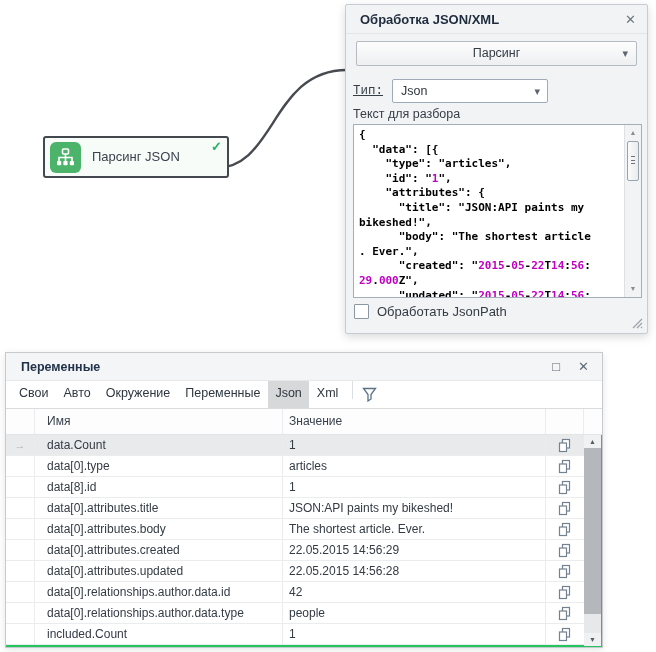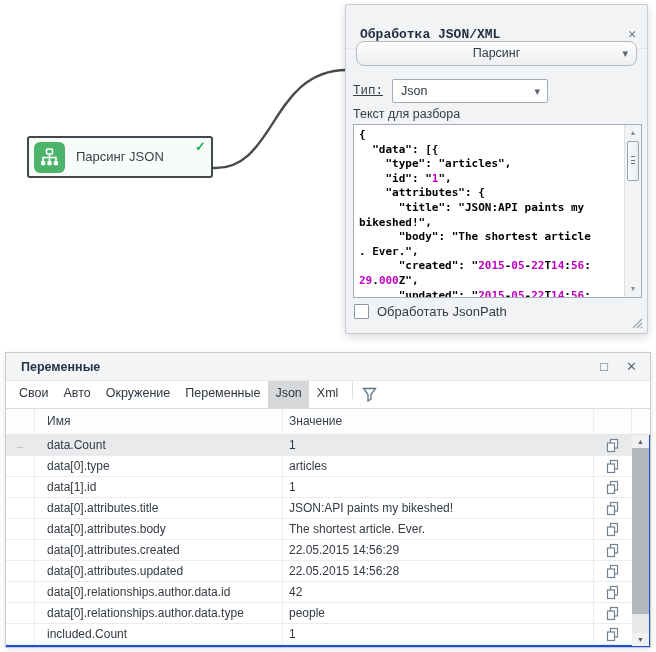--- a/index.html
+++ b/index.html
@@ -3,38 +3,38 @@
 <meta charset="utf-8">
 <style>
   * { margin:0; padding:0; box-sizing:border-box; }
   html,body { width:656px; height:652px; background:#fff; font-family:"Liberation Sans",sans-serif; }
   .screen { position:relative; width:656px; height:652px; background:#fff; overflow:hidden; }
 
   
   .connector { position:absolute; left:210px; top:58px; width:140px; height:120px; }
 
   
-  .node { position:absolute; left:27px; top:136px; width:186px; height:42px;
+  .node { position:absolute; left:43px; top:136px; width:186px; height:42px;
           background:#f7fcf8; border:2px solid #43484e; border-radius:3px; }
   .node-icon { position:absolute; left:5px; top:4px; width:31px; height:31px;
                background:#4cb36b; border-radius:6px; display:flex; align-items:center; justify-content:center; }
   .node-label { position:absolute; left:47px; top:0; height:38px; line-height:38px;
                 font-size:13px; color:#3a434d; }
   .node-check { position:absolute; right:5px; top:1px; font-size:13px; font-weight:bold; color:#28b268; }
 
   
   .jpanel { position:absolute; left:345px; top:4px; width:303px; height:330px;
             background:#f2f3f5; border:1px solid #c6ccd3; border-radius:2px;
             box-shadow:0 3px 10px rgba(0,0,0,.15); }
-  .jpanel-header { position:absolute; left:0; top:15px; right:0; height:29px; border-bottom:1px solid #e3e5e8;font-family:Liberation Mono, monospace; }
+  .jpanel-header { position:absolute; left:0; top:0; right:0; height:29px; border-bottom:1px solid #e3e5e8; }
   .jpanel-title { position:absolute; left:14px; top:0; line-height:29px; font-size:13px; font-weight:bold; color:#1f2c3d; }
   .jpanel-close { position:absolute; right:11px; top:0; line-height:29px; font-size:13px; color:#6d7680; cursor:pointer; }
 
   .action-dd { position:absolute; left:10px; right:10px; top:36px; height:25px;
-               background:linear-gradient(#fdfdfd,#edeff1); border:1px solid #b4bbc2; border-radius:8px;
+               background:linear-gradient(#fdfdfd,#edeff1); border:1px solid #b4bbc2; border-radius:2px;
                text-align:center; line-height:23px; font-size:12.5px; color:#333b44; }
   .action-dd .caret { position:absolute; right:8px; top:0; color:#5d6670; font-size:11px; }
 
   .type-row { position:absolute; left:7px; top:74px; height:24px; }
   .ulabel { font-size:12.5px; color:#363e46; text-decoration:underline; line-height:24px;font-family:Liberation Mono, monospace; }
   .combo { position:absolute; left:39px; top:0; width:156px; height:24px; background:#fff;
            border:1px solid #9fabb6; border-radius:2px; font-size:12.5px; color:#2f3740; }
   .combo .val { position:absolute; left:8px; line-height:22px; }
   .combo .caret2 { position:absolute; right:7px; line-height:22px; color:#5d6670; font-size:11px; }
 
@@ -55,22 +55,22 @@
                 border-top:1px solid #6a747e; border-bottom:1px solid #6a747e; }
   .grip-lines::after { content:""; position:absolute; left:0; right:0; top:3px; border-top:1px solid #6a747e; }
 
   .cb-row { position:absolute; left:8px; top:299px; height:16px; }
   .checkbox { position:absolute; left:0; top:0; width:15px; height:15px; background:#fff; border:1px solid #8b97a3; border-radius:1px; }
   .cb-label { position:absolute; left:23px; top:0; line-height:16px; font-size:13px; color:#333b44; white-space:nowrap; }
 
   .grip { position:absolute; right:4px; bottom:4px; }
 
   
-  .vpanel { position:absolute; left:5px; top:352px; width:646px; height:296px;
-            background:#1d4ed8; border:1px solid #c6cacd; box-shadow:0 2px 8px rgba(0,0,0,.10); }
+  .vpanel { position:absolute; left:5px; top:352px; width:598px; height:296px;
+            background:#22c55e; border:1px solid #c6cacd; box-shadow:0 2px 8px rgba(0,0,0,.10); }
   .vpanel-header { position:absolute; left:0; top:0; right:0; height:28px; background:#f4f5f6; border-bottom:1px solid #e6e8ea; }
   .vpanel-title { position:absolute; left:15px; line-height:28px; font-size:12.5px; font-weight:bold; color:#21324a; }
   .btn-max { position:absolute; right:42px; top:0; line-height:28px; font-size:13px; color:#5f6a75; cursor:pointer; }
   .btn-close { position:absolute; right:13px; top:0; line-height:28px; font-size:13px; color:#5f6a75; cursor:pointer; }
 
   .tabstrip { position:absolute; left:0; top:28px; right:0; height:28px; background:#fff; border-bottom:1px solid #dadde0;
               display:flex; padding-left:6px; }
   .tab { font-size:12.5px; color:#2e3740; padding:5px 7px; margin-right:1px; cursor:pointer; white-space:nowrap; }
   .tab.active { background:#d7d8d9; }
   .tab-divider { width:1px; height:18px; background:#dcdfe2; margin:0 7px 0 6px; }
@@ -212,21 +212,21 @@
           <div class="cell value">articles</div>
           <div class="copycell">
             <svg width="14" height="15" viewBox="0 0 14 15">
               <rect x="4.5" y="1.5" width="7" height="8.5" fill="#fff" stroke="#74828f" stroke-width="1.2"></rect>
               <rect x="1.5" y="5" width="7" height="8.5" fill="#fff" stroke="#74828f" stroke-width="1.2"></rect>
             </svg>
           </div>
         </div>
         <div class="trow">
           <div class="gutter"></div>
-          <div class="cell name">data[1].id</div>
+          <div class="cell name">data[8].id</div>
           <div class="cell value">1</div>
           <div class="copycell">
             <svg width="14" height="15" viewBox="0 0 14 15">
               <rect x="4.5" y="1.5" width="7" height="8.5" fill="#fff" stroke="#74828f" stroke-width="1.2"></rect>
               <rect x="1.5" y="5" width="7" height="8.5" fill="#fff" stroke="#74828f" stroke-width="1.2"></rect>
             </svg>
           </div>
         </div>
         <div class="trow">
           <div class="gutter"></div>

